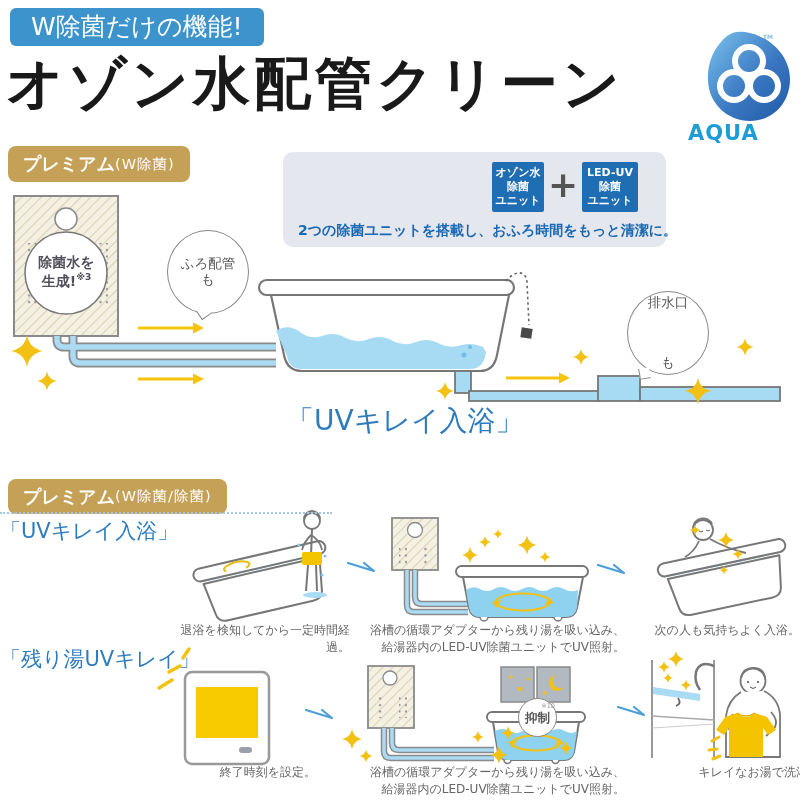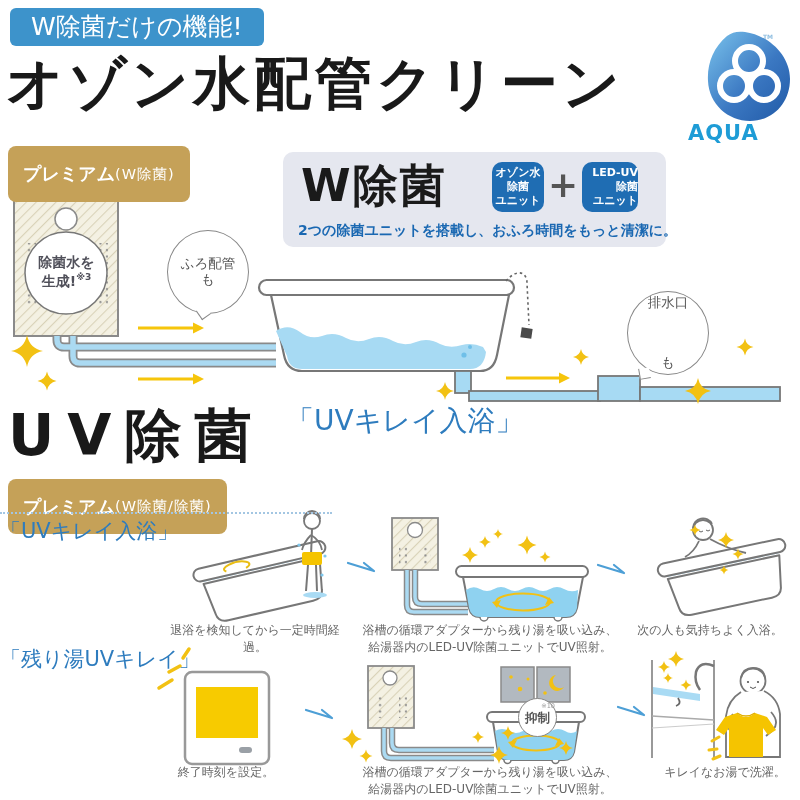--- a/index.html
+++ b/index.html
@@ -9,48 +9,48 @@
   svg.art{position:absolute;left:0;top:0;z-index:1;}
   .ovl{position:absolute;z-index:2;}
 
   .ribbon{left:10px;top:8px;height:38px;line-height:38px;padding:0 21px;
           background:#3d93cb;color:#fff;border-radius:6px;font-size:25px;font-weight:500;}
   .main-title{left:6px;top:46px;font-size:57px;font-weight:900;letter-spacing:4px;color:#191919;}
   .logo-text{width:112px;text-align:left;font-weight:800;color:#1e9cd6;font-size:21px;letter-spacing:1px;}
   .tm{left:763px;top:33px;font-size:6px;font-weight:700;color:#8fbee0;}
 
   .premium{height:32px;background:#c5a158;border-radius:8px;color:#fff;
-           display:flex;align-items:center;padding:12px 15px;white-space:nowrap;}
+           display:flex;align-items:center;padding:2px 15px;white-space:nowrap;}
   .premium .b{font-size:18px;font-weight:800;}
   .premium .r{font-size:14.5px;font-weight:400;letter-spacing:1px;}
 
   .panel{left:283px;top:152px;width:383px;height:95px;background:#e5e7ef;border-radius:10px;z-index:1;}
   .panel-title{left:301px;top:156px;font-size:45px;font-weight:900;letter-spacing:2px;}
-  .unit{background:#1f6db3;color:#fff;border-radius:10px;font-weight:700;font-size:11px;
+  .unit{background:#1f6db3;color:#fff;border-radius:2px;font-weight:700;font-size:11px;
         line-height:1.28;text-align:center;display:flex;flex-direction:column;justify-content:center;}
   .plus{font-size:36px;font-weight:700;color:#555;}
   .panel-caption{left:298px;top:222px;font-size:14px;font-weight:700;color:#1a68b2;white-space:nowrap;}
 
   .heater-label{left:27px;top:254px;width:79px;text-align:center;font-size:14px;font-weight:700;
                 color:#50505a;line-height:1.25;}
   .heater-label sup{font-size:9px;}
 
   .bubble{background:#fff;border:1.5px solid #888;border-radius:50%;display:flex;flex-direction:column;
           align-items:center;justify-content:center;text-align:center;color:#555;
           font-size:13.5px;line-height:1.15;}
   .bubble::after{content:'';position:absolute;bottom:-5px;left:38%;width:10px;height:10px;background:#fff;
           border-right:1.5px solid #888;border-bottom:1.5px solid #888;transform:rotate(55deg);}
   .bubble.left-tail::after{left:14%;transform:rotate(80deg);}
 
   .uv-title{left:8px;top:398px;font-size:57px;font-weight:900;letter-spacing:13px;color:#191919;}
   .uv-sub{left:286px;top:402px;font-size:28px;font-weight:500;color:#2e7cbe;}
   .divider{left:0;top:512px;width:332px;border-top:2px dotted #a3c6e2;height:0;}
   .row-label{font-size:21px;color:#2e7cbe;white-space:nowrap;}
 
-  .caption{font-size:12px;color:#666;line-height:1.45;text-align:center;}
+  .caption{font-size:12px;color:#666;line-height:1.45;text-align:right;}
 
   .suppress{left:518px;top:698px;width:37px;height:37px;border:1.5px solid #888;border-radius:50%;
             background:#fff;text-align:center;}
   .suppress .t{font-size:12.5px;font-weight:700;color:#555;line-height:37px;}
   .suppress sup{position:absolute;top:3px;right:1px;font-size:6.5px;color:#999;}
 </style>
 </head>
 <body>
 
 <div class="stage">
@@ -281,49 +281,47 @@
 
   <div class="ovl tm">TM</div>
   <div class="ovl logo-text" style="left:688px;top:121px;">AQUA</div>
 
   <div class="ovl premium" style="left:8px;top:146px;">
     <span class="b">プレミアム</span>
     <span class="r">(W除菌)</span>
   </div>
 
   <div class="abs panel" style="z-index:1;"></div>
-  <div class="ovl panel-title">W除菌</div>
   <div class="ovl unit" style="left:492px;top:162px;width:52px;height:50px;">
     <span>オゾン水</span>
     <span>除菌</span>
     <span>ユニット</span>
   </div>
   <div class="ovl plus" style="left:548px;top:164px;">+</div>
-  <div class="ovl unit" style="left:582px;top:162px;width:56px;height:50px;text-align:right;">
+  <div class="ovl unit" style="left:582px;top:162px;width:56px;height:50px;">
     <span>LED-UV</span>
     <span>除菌</span>
     <span>ユニット</span>
   </div>
   <div class="ovl panel-caption">2つの除菌ユニットを搭載し、おふろ時間をもっと清潔に。</div>
 
   <div class="ovl heater-label">
     <span>除菌水を</span><br>
     <span>生成!</span><sup>※3</sup>
   </div>
 
   <div class="ovl bubble" style="left:167px;top:230px;width:80px;height:82px;">
     <span>ふろ配管</span>
     <span>も</span>
   </div>
   <div class="ovl bubble left-tail" style="left:627px;top:291px;width:80px;height:82px;gap:44px;">
     <span>排水口</span>
     <span>も</span>
   </div>
 
-  <div class="ovl uv-title">UV除菌</div>
   <div class="ovl uv-sub">「UVキレイ入浴」</div>
 
   <div class="ovl premium" style="left:8px;top:479px;height:31px;">
     <span class="b">プレミアム</span>
     <span class="r">(W除菌/除菌)</span>
   </div>
 
   <div class="ovl divider"></div>
 
   <div class="ovl row-label" style="left:0;top:517px;">「UVキレイ入浴」</div>

